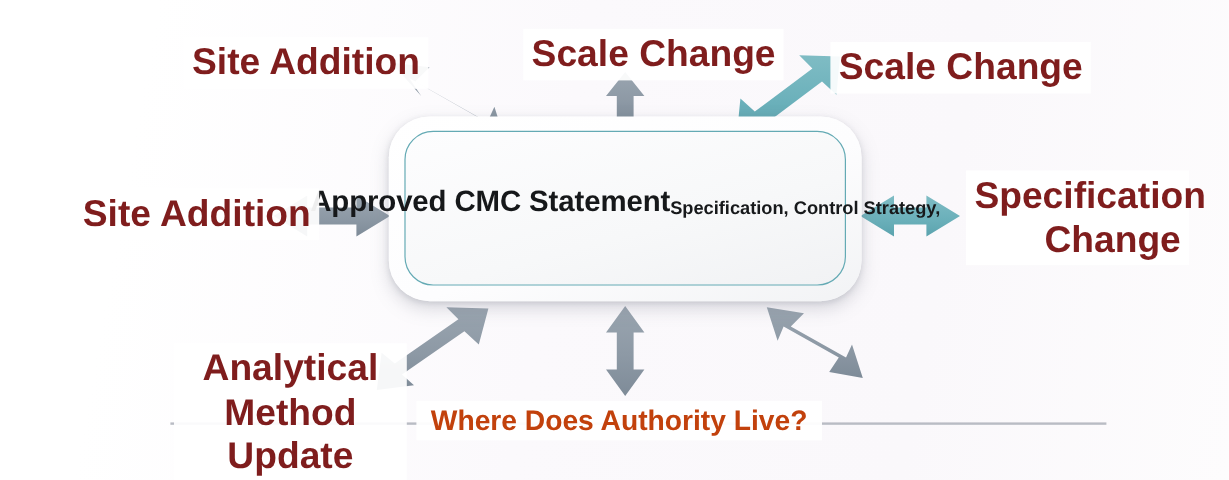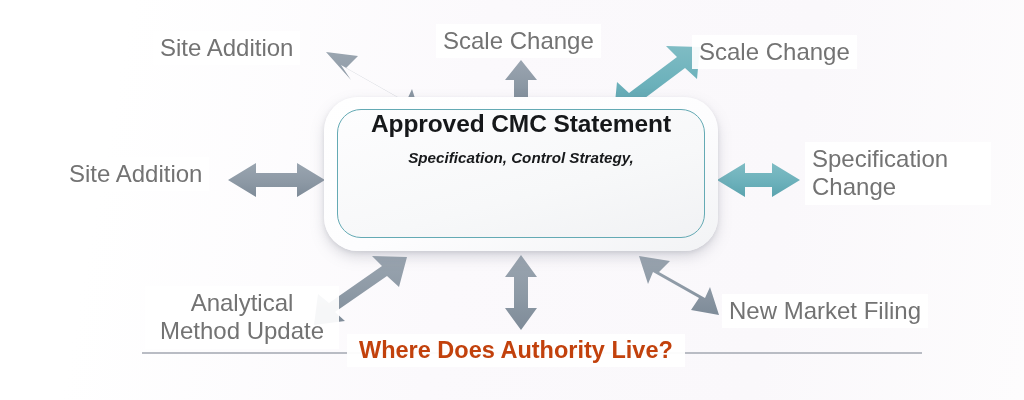--- a/index.html
+++ b/index.html
@@ -45,61 +45,60 @@
   .center-inner {
     position: absolute;
     left: 13px;
     top: 12px;
     right: 13px;
     bottom: 13px;
     border: 1.6px solid #64aab4;
     border-radius: 24px;
     background: linear-gradient(165deg, #fdfdfe 0%, #f7f8f9 60%, #f1f2f4 100%);
     display: flex;
-    flex-direction: column;
     align-items: center;
+    justify-content: center;
     box-sizing: border-box;
   }
   .center-title {
     font-size: 24.5px;
     font-weight: bold;
     color: #16181a;
     letter-spacing: -0.1px;
     margin-bottom: 9px;
     white-space: nowrap;
   }
   .center-sub {
     font-size: 15.2px;
-    font-style: italic;
     font-weight: bold;
     color: #17191b;
     line-height: 1.42;
     text-align: center;
     white-space: nowrap;
   }
 
   
   .node-label {
     position: absolute;
     background: rgba(255,255,255,0.93);
-    color: #737373;
-    font-size: 24px;
-    font-weight: normal;
+    color: #7f1d1d;
+    font-size: 31px;
+    font-weight: bold;
     line-height: 1.18;
     padding: 3px 7px;
     white-space: nowrap;
     z-index: 6;
   }
   .node-label.two-line { white-space: normal; text-align: center; }
 
   #label-site-addition-top   { left: 153px; top: 31px; }
   #label-scale-change-top    { left: 436px; top: 24px; }
   #label-scale-change-right  { left: 692px; top: 35px; }
   #label-site-addition-left  { left: 62px;  top: 157px; }
-  #label-specification-change{ left: 805px; top: 142px; text-align: left; white-space: normal; width: 172px; }
+  #label-specification-change{ left: 805px; top: 142px; text-align: right; white-space: normal; width: 172px; }
   #label-analytical-method   { left: 145px; top: 274px; text-align: center; white-space: normal; width: 180px; margin-top: 12px; }
   #label-new-market-filing   { left: 722px; top: 294px; }
 
   
   #caption-rule {
     position: absolute;
     left: 142px;
     top: 352px;
     width: 780px;
     height: 1.5px;
@@ -187,17 +186,16 @@
   <div class="node-label" id="label-scale-change-top">Scale Change</div>
 
   <div class="node-label" id="label-scale-change-right">Scale Change</div>
 
   <div class="node-label" id="label-site-addition-left">Site Addition</div>
 
   <div class="node-label two-line" id="label-specification-change">Specification Change</div>
 
   <div class="node-label two-line" id="label-analytical-method">Analytical Method Update</div>
 
-  <div class="node-label" id="label-new-market-filing">New Market Filing</div>
 
   <div id="bottom-caption">Where Does Authority Live?</div>
 
 </div>
 
 </body></html>

